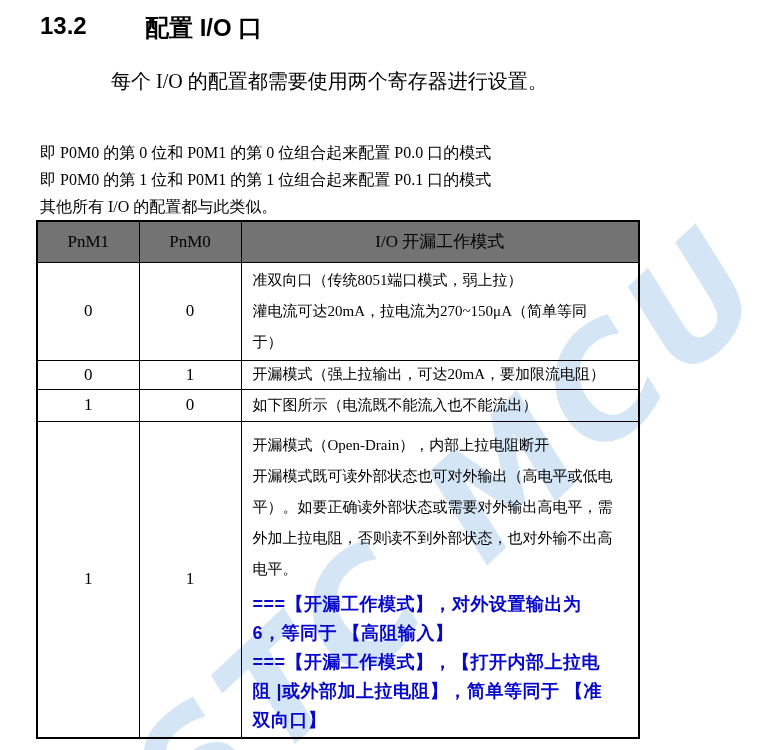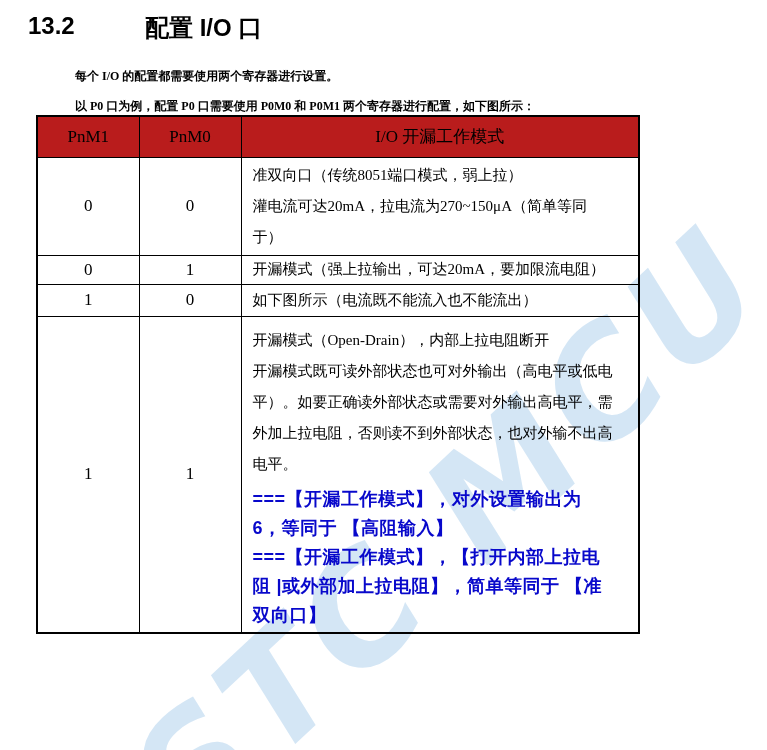--- a/index.html
+++ b/index.html
@@ -12,42 +12,42 @@
     transform: rotate(-43deg);
     font-family: "DejaVu Sans", sans-serif; font-style: italic; font-weight: bold;
     font-size: 148px; letter-spacing: 8px; white-space: nowrap;
     color: rgba(141, 190, 228, 0.38);
     z-index: 0; pointer-events: none;
   }
 
   .content { position: relative; z-index: 1; }
 
   .heading {
-    margin: 12px 0 0 28px;
+    margin: 12px 0 0 40px;
     font-family: "Liberation Sans", "DejaVu Sans", sans-serif;
-    font-weight: bold; font-size: 24px; display: flex; gap: 12px;
+    font-weight: bold; font-size: 24px; display: flex;
   }
   .heading .num { width: 105px; }
 
-  .para { font-size: 12px; margin-left: 75px; font-weight: bold; }
+  .para { font-size: 20px; margin-left: 111px; }
   .para1 { margin-top: 24px; }
   .para2 { margin-top: 13px; }
 
   .lines { margin: 44px 0 0 40px; font-size: 16px; line-height: 27px; }
 
   .caption { margin: 19px 0 6px 40px; font-size: 17px; }
 
   table.pnm {
     border-collapse: collapse; table-layout: fixed;
     margin-left: 36px; width: 602px;
     border: 2px solid #000;
   }
   table.pnm th, table.pnm td { border: 1px solid #000; }
   table.pnm thead th {
-    background: #b91c1c; height: 41px;
+    background: #737373; height: 41px;
     font-weight: normal; font-size: 17px; text-align: center; vertical-align: middle;
   }
   td.bit { text-align: center; vertical-align: middle; font-size: 17px; }
   td.desc { padding: 2px 22px 2px 11px; font-size: 15px; vertical-align: middle; }
   tr.r1 { height: 57px; }
   tr.r2 { height: 29px; }
   tr.r3 { height: 32px; }
   tr.r4 { height: 254px; }
   tr.r4 td.desc { vertical-align: top; padding-top: 8px; }
   .desc-lines { line-height: 31px; }
@@ -64,22 +64,26 @@
 <div class="watermark">STC MCU</div>
 
 <div class="content">
 
   <div class="heading">
     <span class="num">13.2</span>
     <span>配置 I/O 口</span>
   </div>
 
   <div class="para para1">每个 I/O 的配置都需要使用两个寄存器进行设置。</div>
-  <div class="para para2">以 P0 口为例，配置 P0 口需要使用 P0M0 和 P0M1 两个寄存器进行配置，如下图所示：</div>
 
+  <div class="lines">
+    <div>即 P0M0 的第 0 位和 P0M1 的第 0 位组合起来配置 P0.0 口的模式</div>
+    <div>即 P0M0 的第 1 位和 P0M1 的第 1 位组合起来配置 P0.1 口的模式</div>
+    <div>其他所有 I/O 的配置都与此类似。</div>
+  </div>
 
 
   <table class="pnm">
     <colgroup>
         <col style="width:102px">
         <col style="width:102px">
         <col style="width:398px">
       </colgroup>
     <thead>
       <tr>

